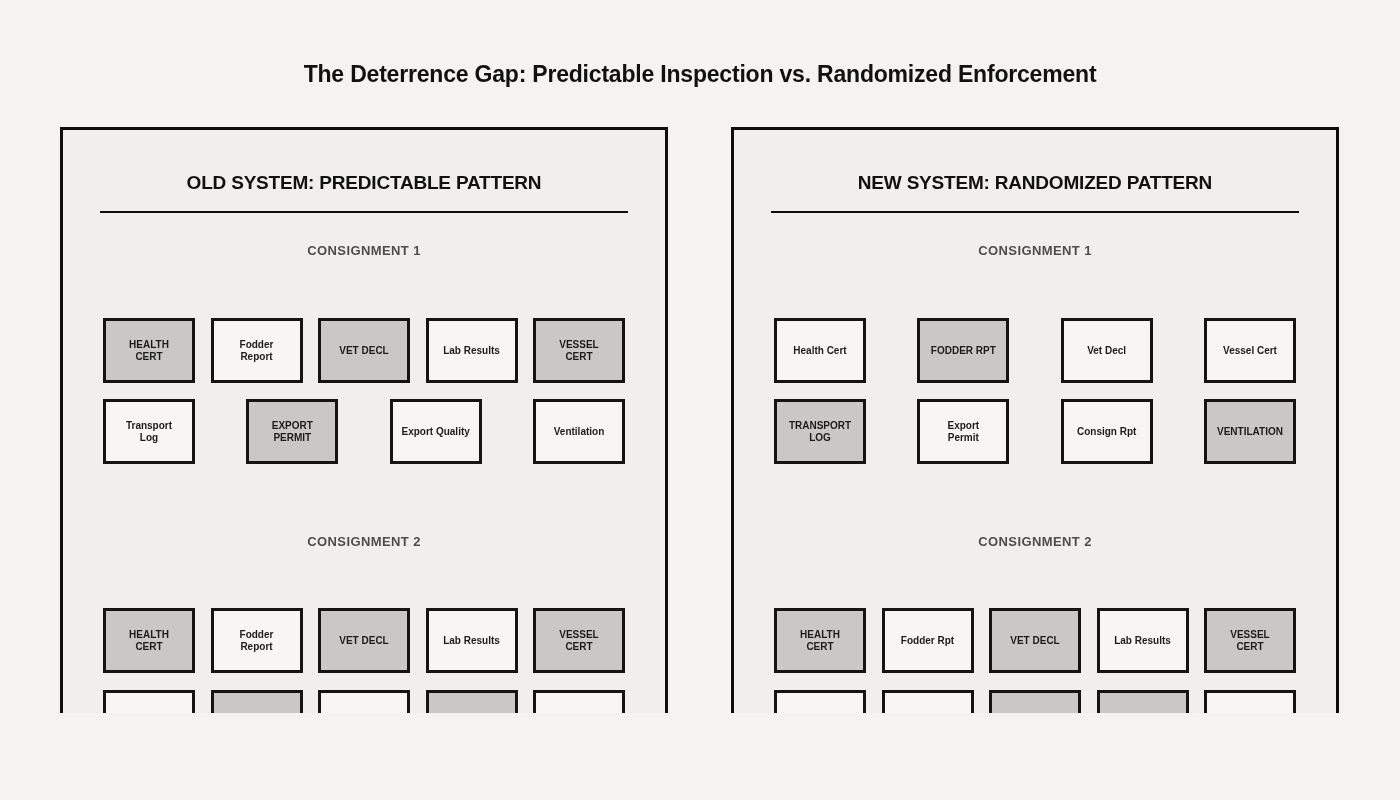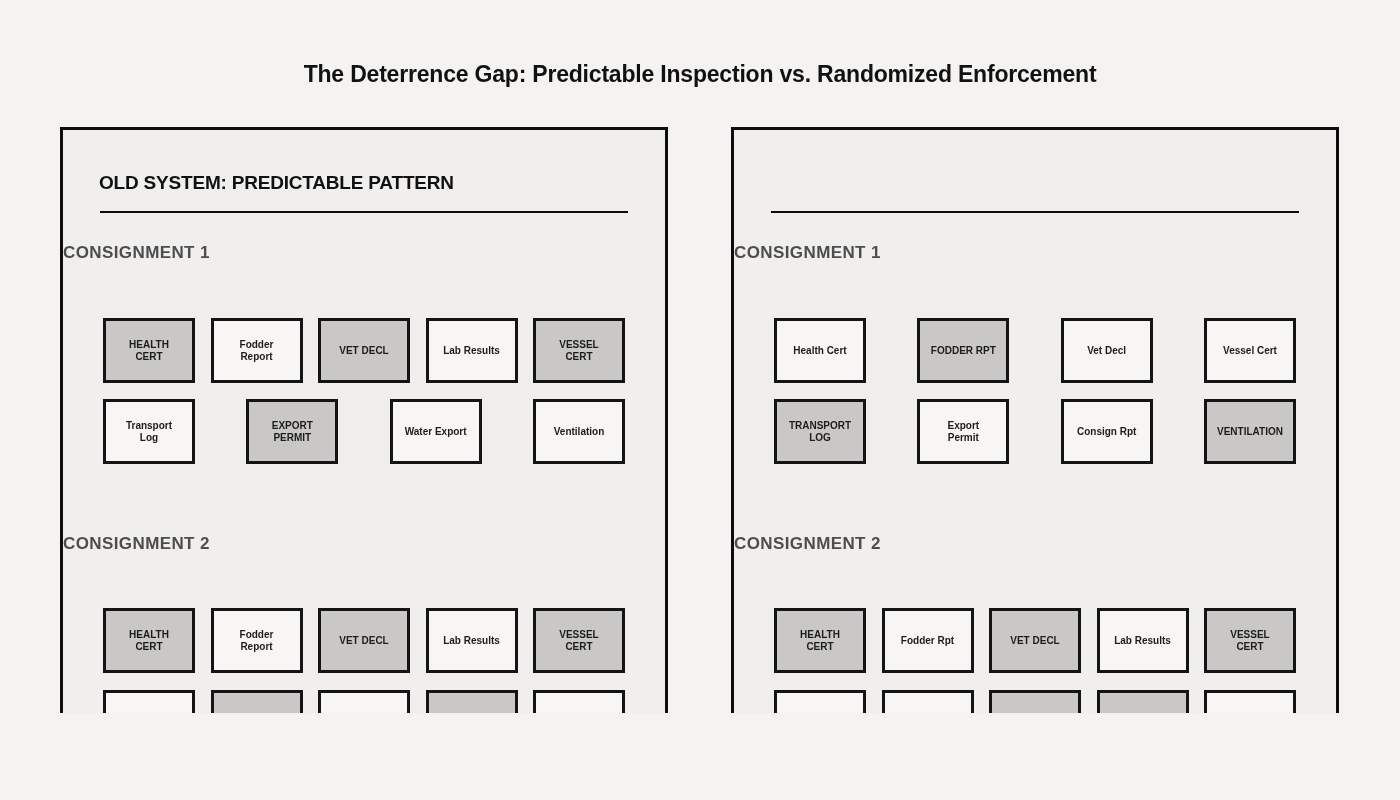--- a/index.html
+++ b/index.html
@@ -43,38 +43,38 @@
     border-right: 3px solid var(--panel-border);
     border-bottom: none;
     overflow: hidden;
   }
   .panel.left  { left: 60px; }
   .panel.right { left: 731px; }
 
   .panel-heading {
     position: absolute;
     top: 42px; left: 0; right: 0;
+    text-align: center;
     font-size: 19px;
     font-weight: bold;
     letter-spacing: -0.2px;
     color: var(--heading-text);
-    padding-left: 36px;
   }
   .heading-divider {
     position: absolute;
     top: 81px; left: 37px;
     width: 528px; height: 2px;
     background: var(--panel-border);
   }
 
   .consignment-label {
     position: absolute;
     left: 0; right: 0;
-    text-align: left;
-    font-size: 17px;
+    text-align: center;
+    font-size: 13px;
     font-weight: bold;
     letter-spacing: 0.4px;
     color: var(--consignment-label-text);
   }
 
   .card-row {
     position: absolute;
     left: 40px; right: 40px;
     height: 65px;
     display: flex;
@@ -133,21 +133,21 @@
         <div class="card-row" style="top: 269px;">
           <div class="card">
             <span>Transport
 Log</span>
           </div>
           <div class="card highlighted">
             <span>EXPORT
 PERMIT</span>
           </div>
           <div class="card">
-            <span>Water Export</span>
+            <span>Export Quality</span>
           </div>
           <div class="card">
             <span>Ventilation</span>
           </div>
         </div>
         <div class="consignment-label" style="top: 404px;">CONSIGNMENT 2</div>
         <div class="card-row" style="top: 478px;">
           <div class="card highlighted">
             <span>HEALTH
 CERT</span>
@@ -181,20 +181,21 @@
             <span></span>
           </div>
           <div class="card">
             <span></span>
           </div>
         </div>
       </div>
   </div>
 
   <div class="panel right">
+    <div class="panel-heading">NEW SYSTEM: RANDOMIZED PATTERN</div>
     <div class="heading-divider"></div>
     <div class="consignments">
         <div class="consignment-label" style="top: 113px;">CONSIGNMENT 1</div>
         <div class="card-row" style="top: 188px;">
           <div class="card">
             <span>Health Cert</span>
           </div>
           <div class="card highlighted">
             <span>FODDER RPT</span>
           </div>

